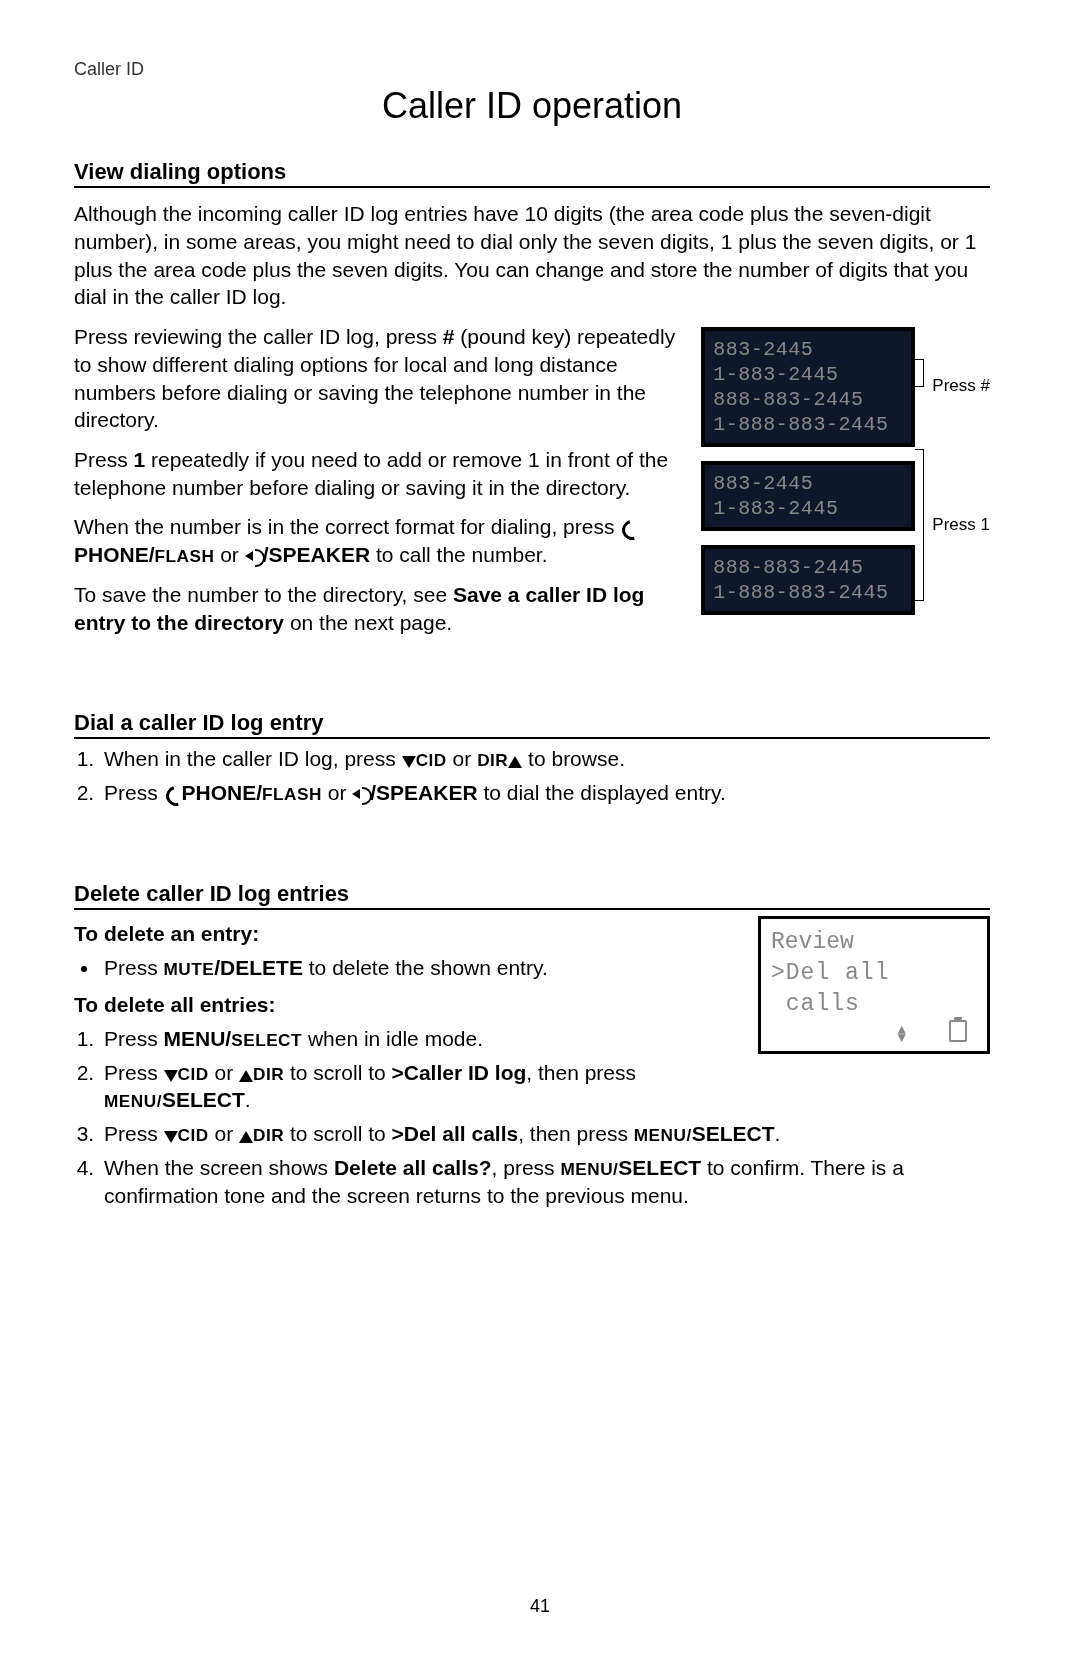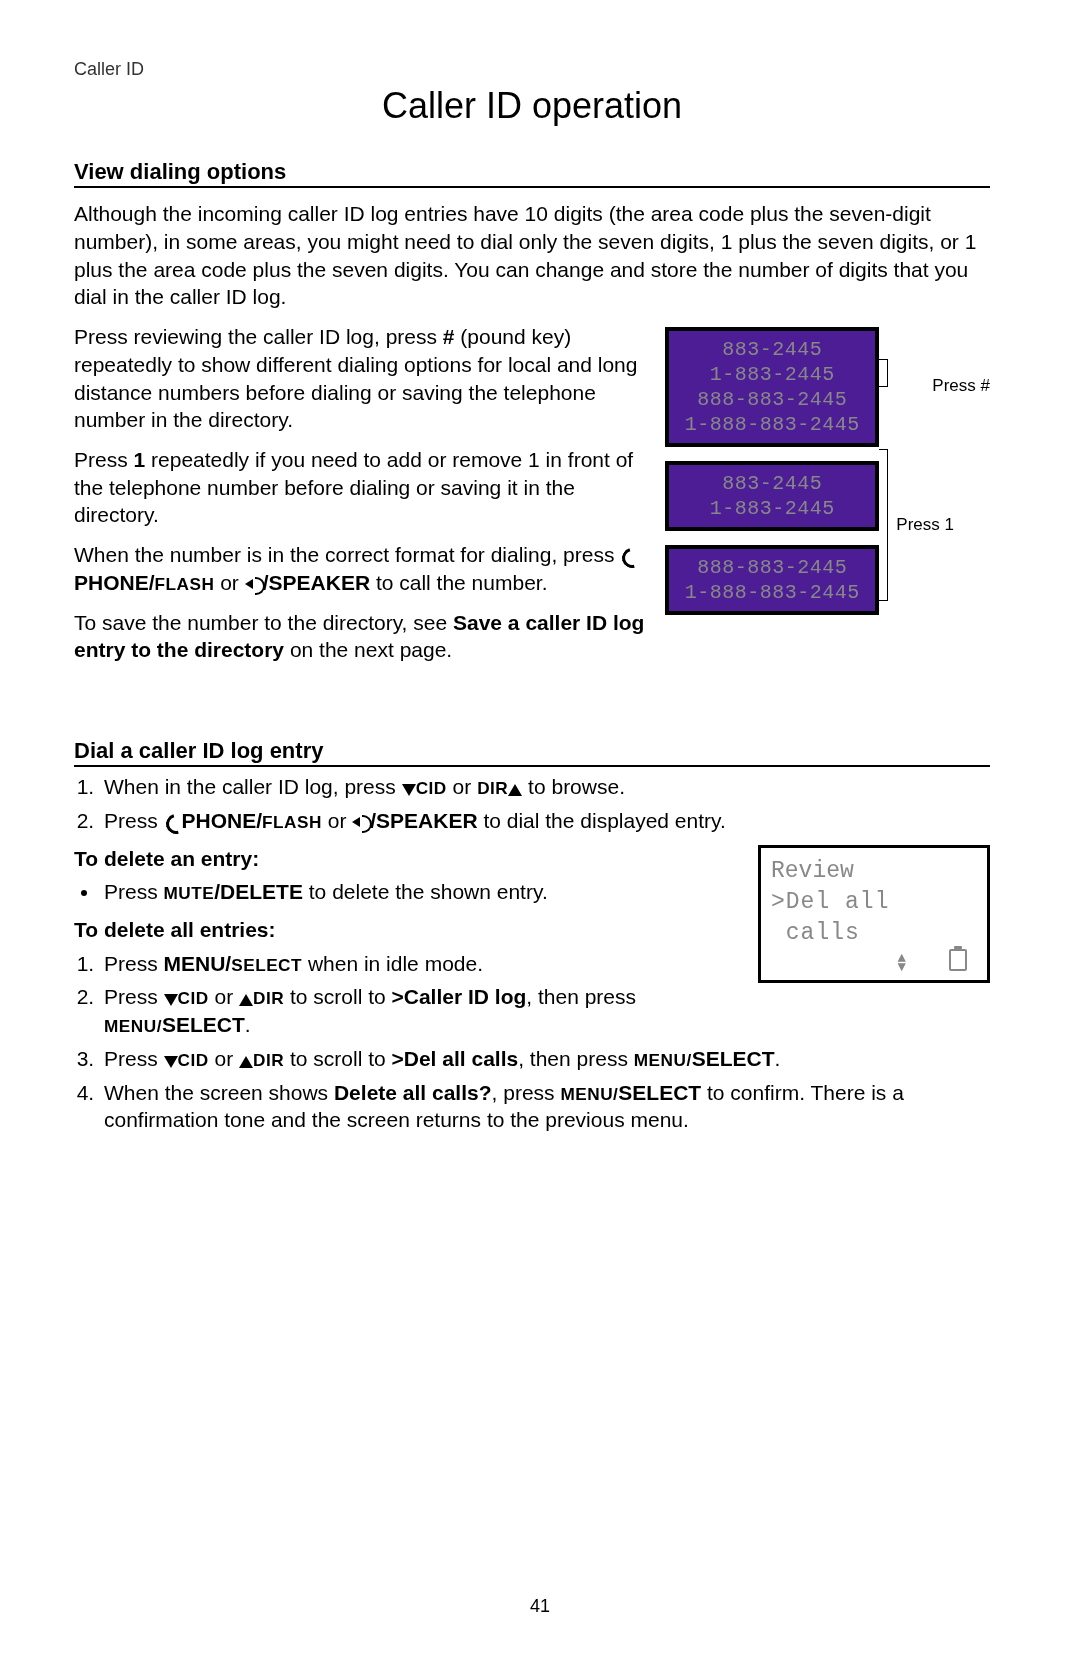--- a/index.html
+++ b/index.html
@@ -47,27 +47,27 @@
     align-items: flex-start;
   }
   .screencol {
     display: flex;
     flex-direction: column;
     gap: 14px;
   }
   .screen {
     width: 214px;
     border: 4px solid #000;
-    background: #4c1d95;
+    background: #0f172a;
     font-family: "Courier New", Courier, monospace;
     font-size: 20px;
     line-height: 1.25;
     color: #888;
     padding: 6px 8px 6px 8px;
-    text-align: center;
+    text-align: left;
     box-sizing: border-box;
     position: relative;
   }
   .screen .line { white-space: nowrap; letter-spacing: 0.5px; }
   .label {
     font-size: 17px;
     margin-left: 8px;
     display: flex;
     flex-direction: column;
     justify-content: center;
@@ -206,21 +206,21 @@
         <div class="screen">
           <div class="line">883-2445</div>
           <div class="line">1-883-2445</div>
         </div>
         <div class="screen">
           <div class="line">888-883-2445</div>
           <div class="line">1-888-883-2445</div>
         </div>
       </div>
       <div style="display:flex;flex-direction:column;">
-        <div style="display:flex;height:118px;gap:36px;">
+        <div style="display:flex;height:118px;">
           <div class="tick" style="height:26px;margin-top:32px;"></div>
           <div class="label">
             <span><span style="font-weight:400">Press #</span></span>
           </div>
         </div>
         <div style="display:flex;height:160px;align-items:center;">
           <div class="tick" style="height:150px;"></div>
           <div class="label">
             <span>Press 1</span>
           </div>
@@ -250,20 +250,21 @@
   <h2 class="section" style="margin-top:60px">Dial a caller ID log entry</h2>
   <ol class="steps">
     <li>
       <span>When in the caller ID log, press </span><span class="tri-down"></span><span class="smallkey">CID</span><span> or </span><span class="smallkey">DIR</span><span class="tri-up"></span><span> to browse.</span>
     </li>
     <li>
       <span>Press </span><span class="handset"></span><span class="b">PHONE/</span><span class="smallkey">FLASH</span><span> or </span><span class="speaker"></span><span class="b">/SPEAKER</span><span> to dial the displayed entry.</span>
     </li>
   </ol>
 
+  <h2 class="section" style="margin-top:72px">Delete caller ID log entries</h2>
 
   <div class="lcdmenu">
     <div>Review</div>
     <div class="row2">
         <span>&gt;</span>
         <span>Del all calls</span>
       </div>
     <div class="status">
       <span class="updown"><span>▲</span><span>▼</span></span>
       &nbsp;&nbsp;

